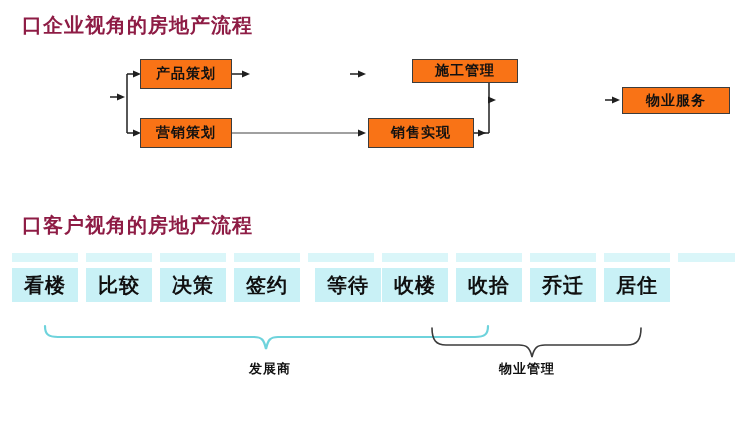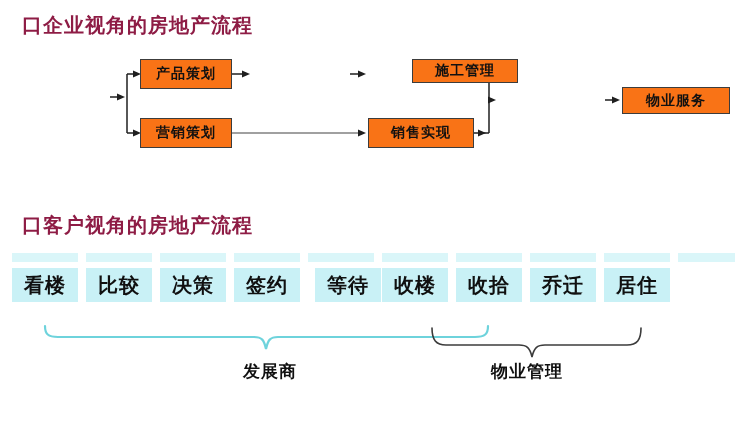--- a/index.html
+++ b/index.html
@@ -23,21 +23,21 @@
   .strip-seg{
     position:absolute;top:253px;height:9px;background:#daf6f9;
   }
   .stage-cell{
     position:absolute;top:268px;height:34px;width:66px;background:#c9f1f6;box-sizing:border-box;
     display:flex;align-items:center;justify-content:center;
     font-size:20px;font-weight:bold;color:#101010;letter-spacing:1px;white-space:nowrap;
   }
   .group-label{
     position:absolute;top:360px;transform:translateX(-50%);
-    font-size:17px;font-weight:bold;color:#101010;letter-spacing:1px;white-space:nowrap;
+    font-size:13px;font-weight:bold;color:#101010;letter-spacing:1px;white-space:nowrap;
   }
 </style>
 </head>
 <body>
 
 <div class="canvas">
 
   <h1 class="sec-title t1">口企业视角的房地产流程</h1>
 
   <svg class="connectors" width="738" height="424" viewBox="0 0 738 424">

